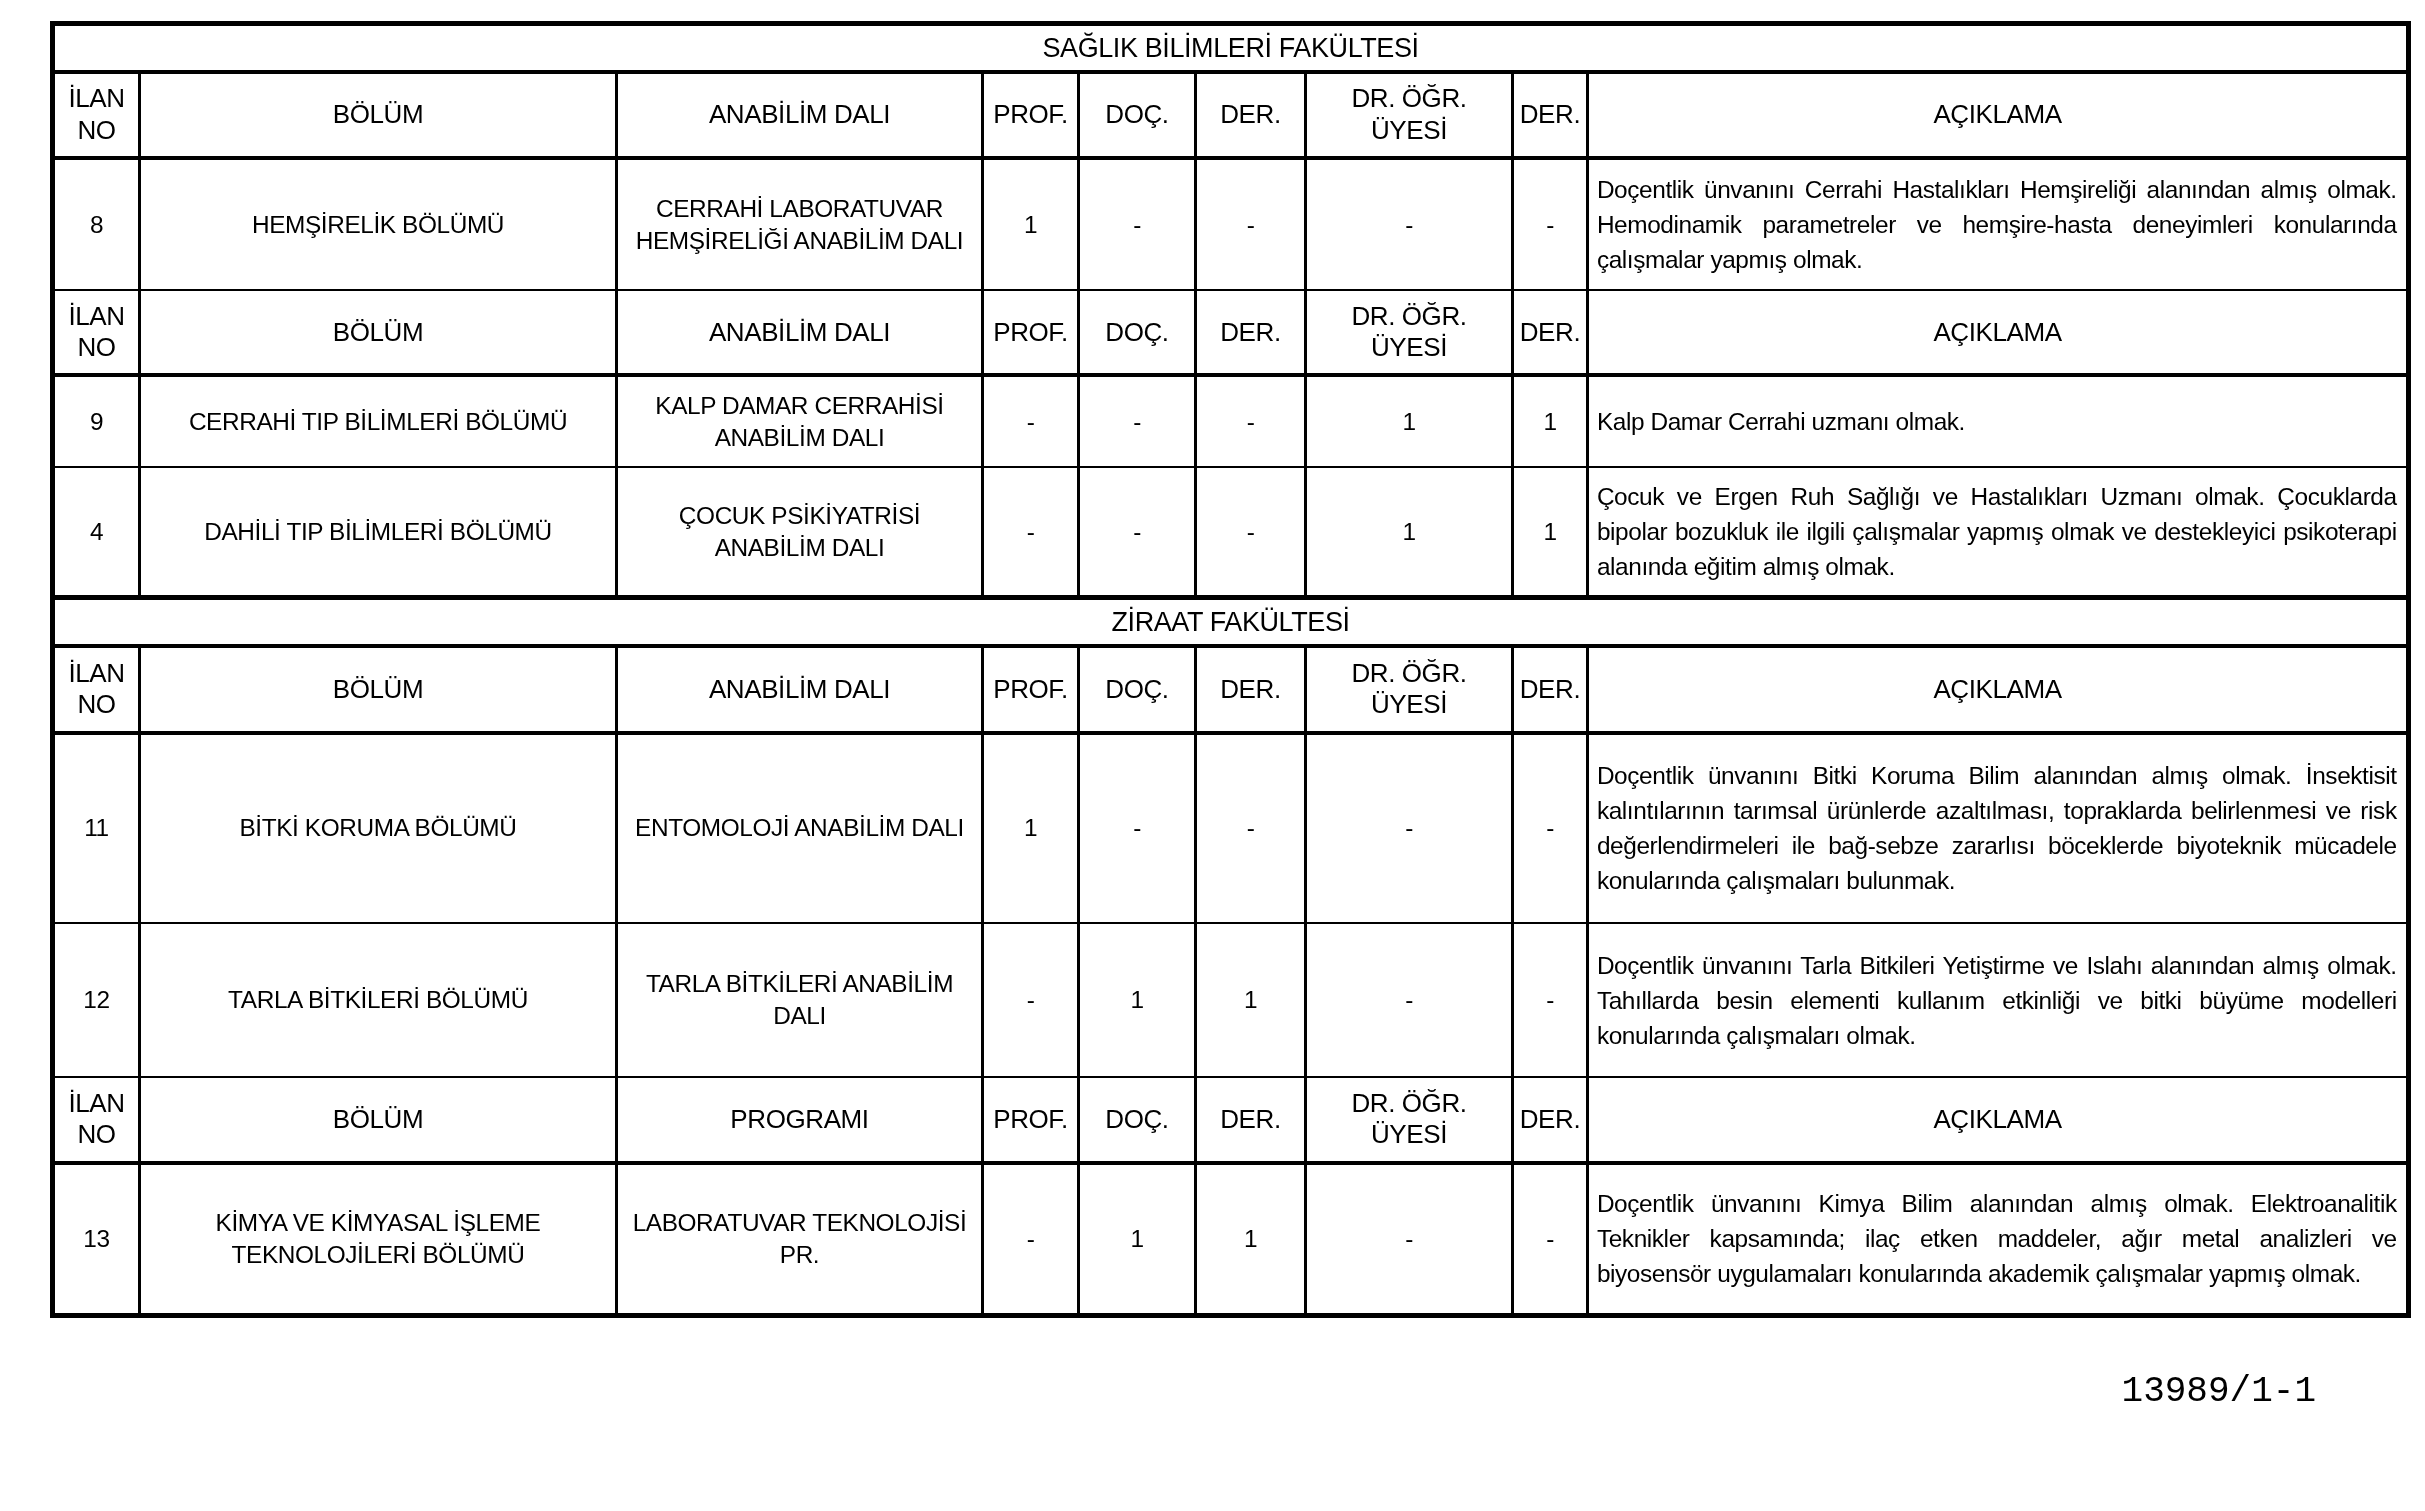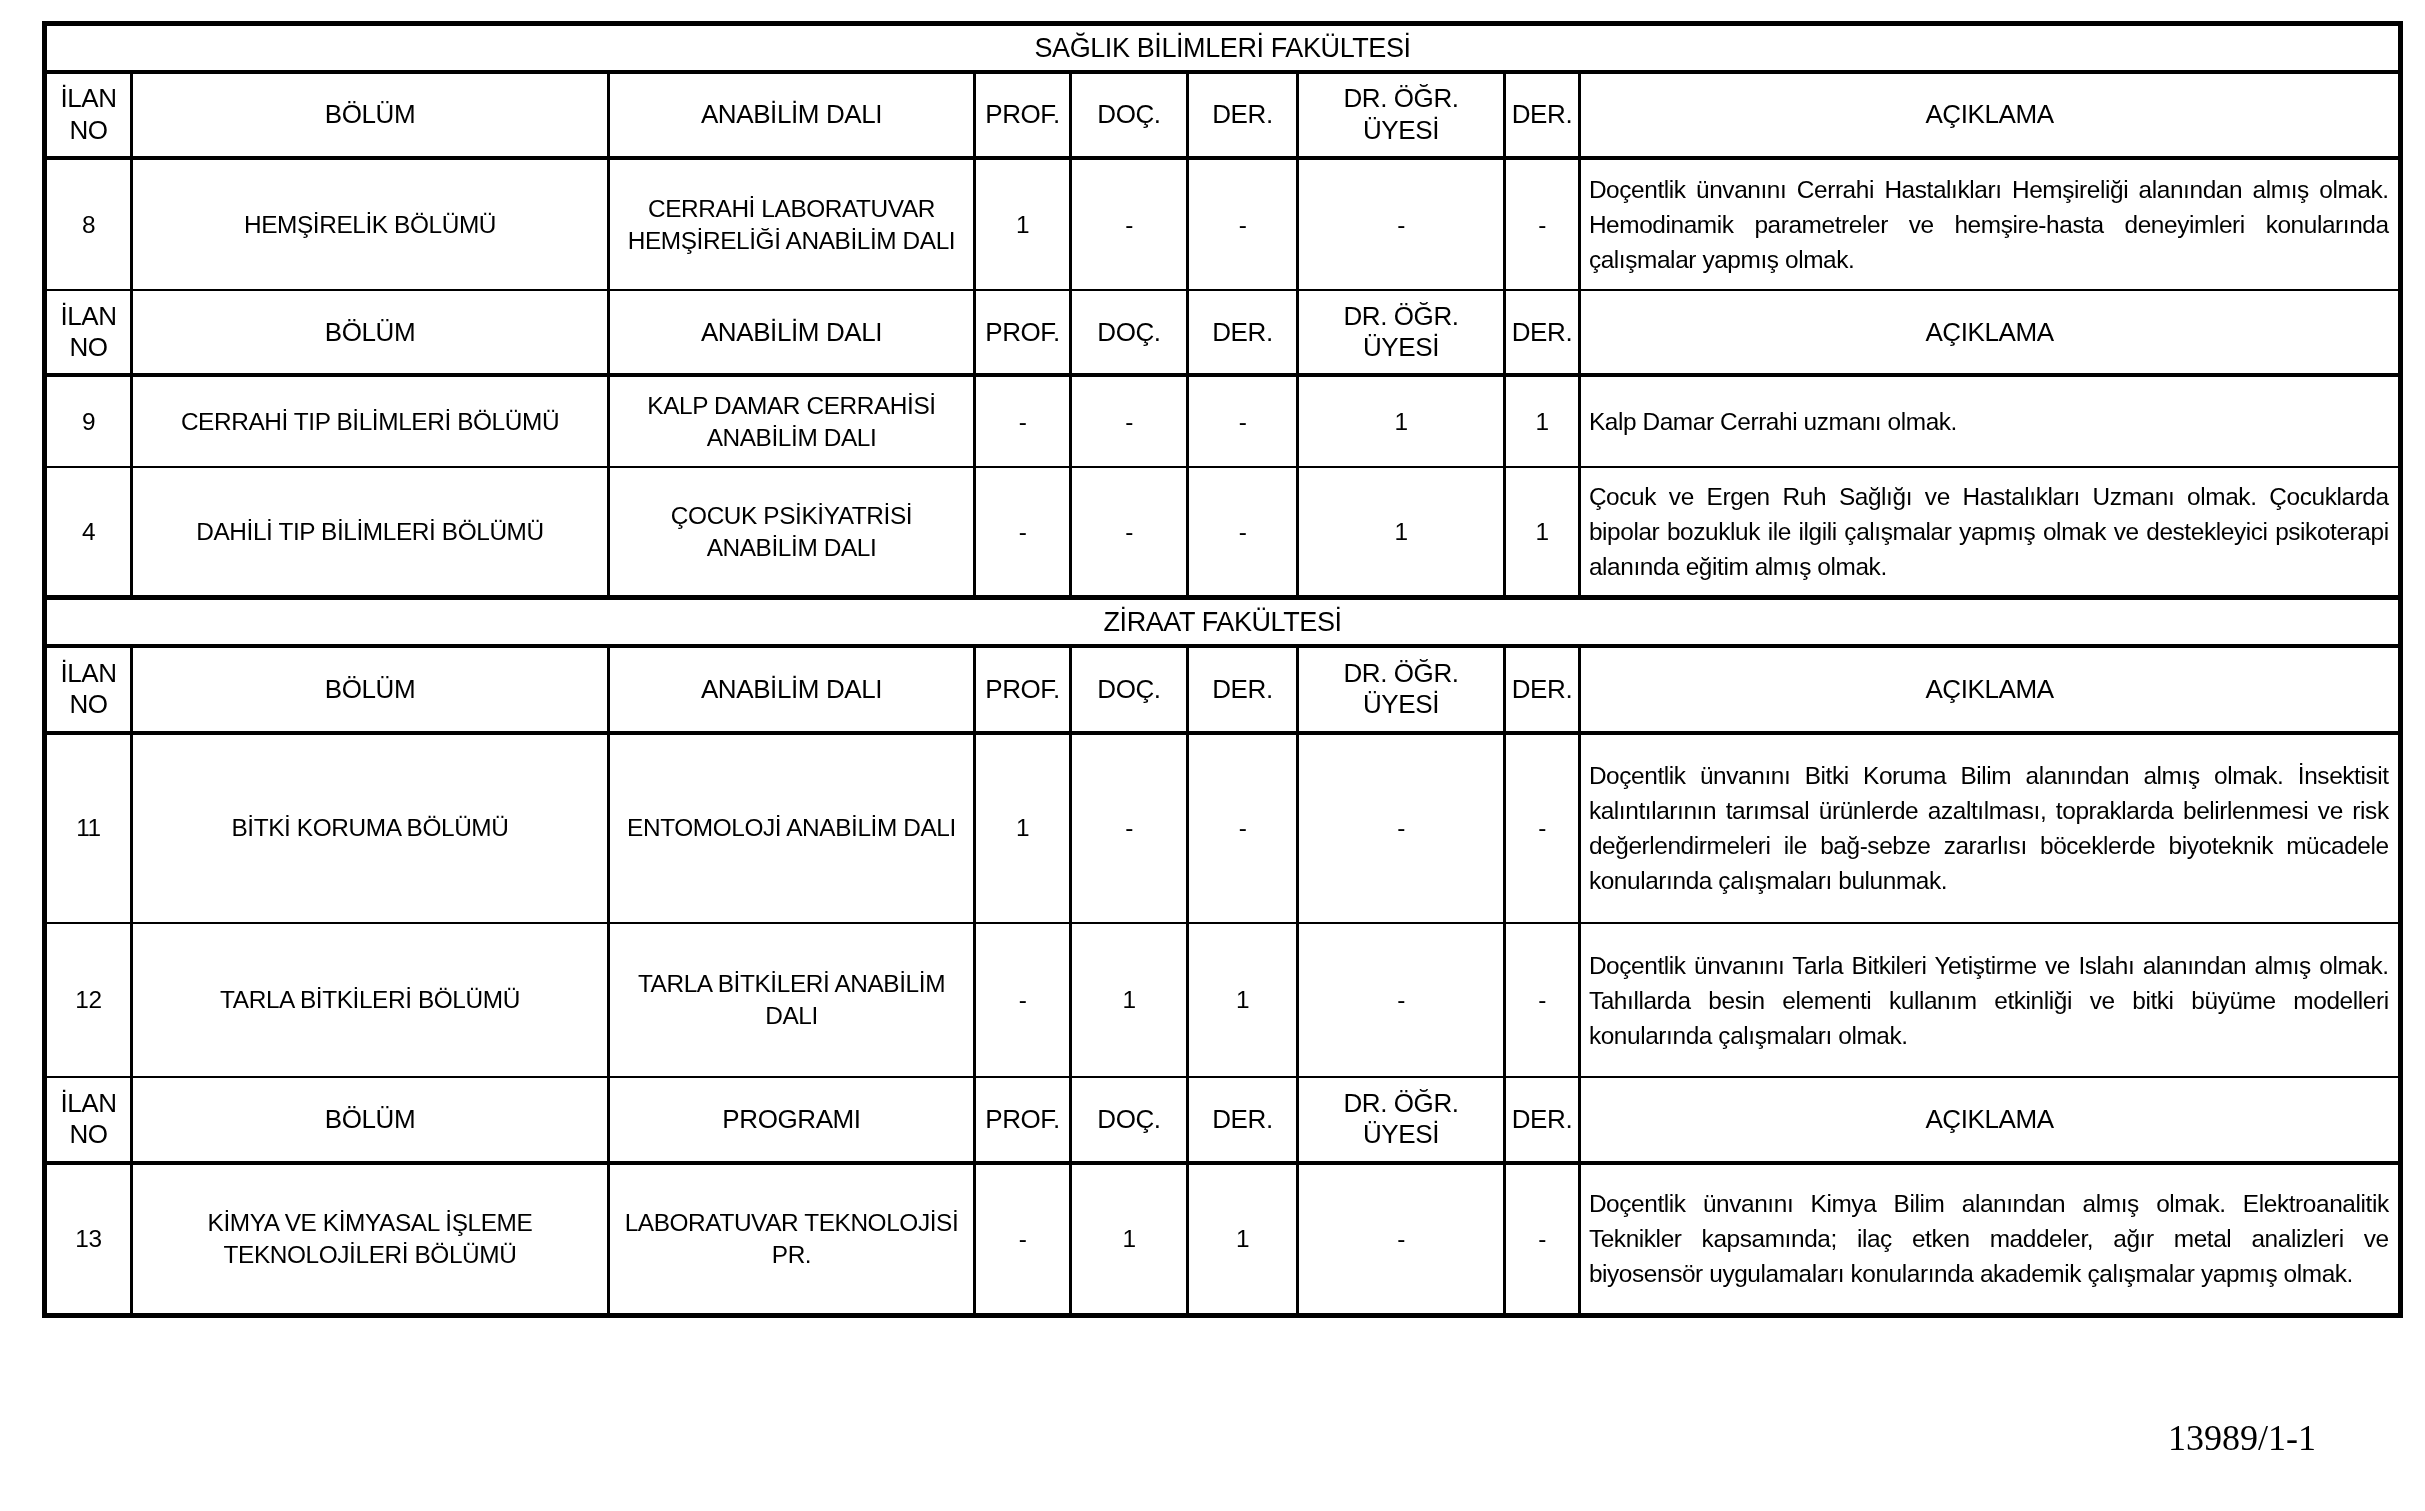--- a/index.html
+++ b/index.html
@@ -13,21 +13,21 @@
     color:#000;
   }
   .sheet{
     position:relative;
     width:2426px;
     height:1512px;
     background:#fff;
   }
   table.ann{
     position:absolute;
-    left:42px;
+    left:50px;
     top:20.5px;
     width:2356px;
     border-collapse:collapse;
     table-layout:fixed;
     background:#fff;
     border:5.5px solid #000;
   }
   td{
     border:solid #000;
     border-width:2.4px 3.1px;
@@ -63,23 +63,23 @@
   }
   
   tr.r8  td{height:120px;}
   tr.r9  td{height:79px;}
   tr.r10 td{height:118px;}
   tr.r11 td{height:178px;}
   tr.r12 td{height:143px;}
   tr.r13 td{height:139px;}
   .footer-code{
     position:absolute;
-    top:1417px;
+    top:1371px;
     right:110px;
-    font-family:Liberation Serif, serif;
+    font-family:Liberation Mono, monospace;
     font-size:36px;
     letter-spacing:0;
     color:#000;
     margin-left:14px;
   }
 </style>
 </head>
 <body>
 
 <div class="sheet">

